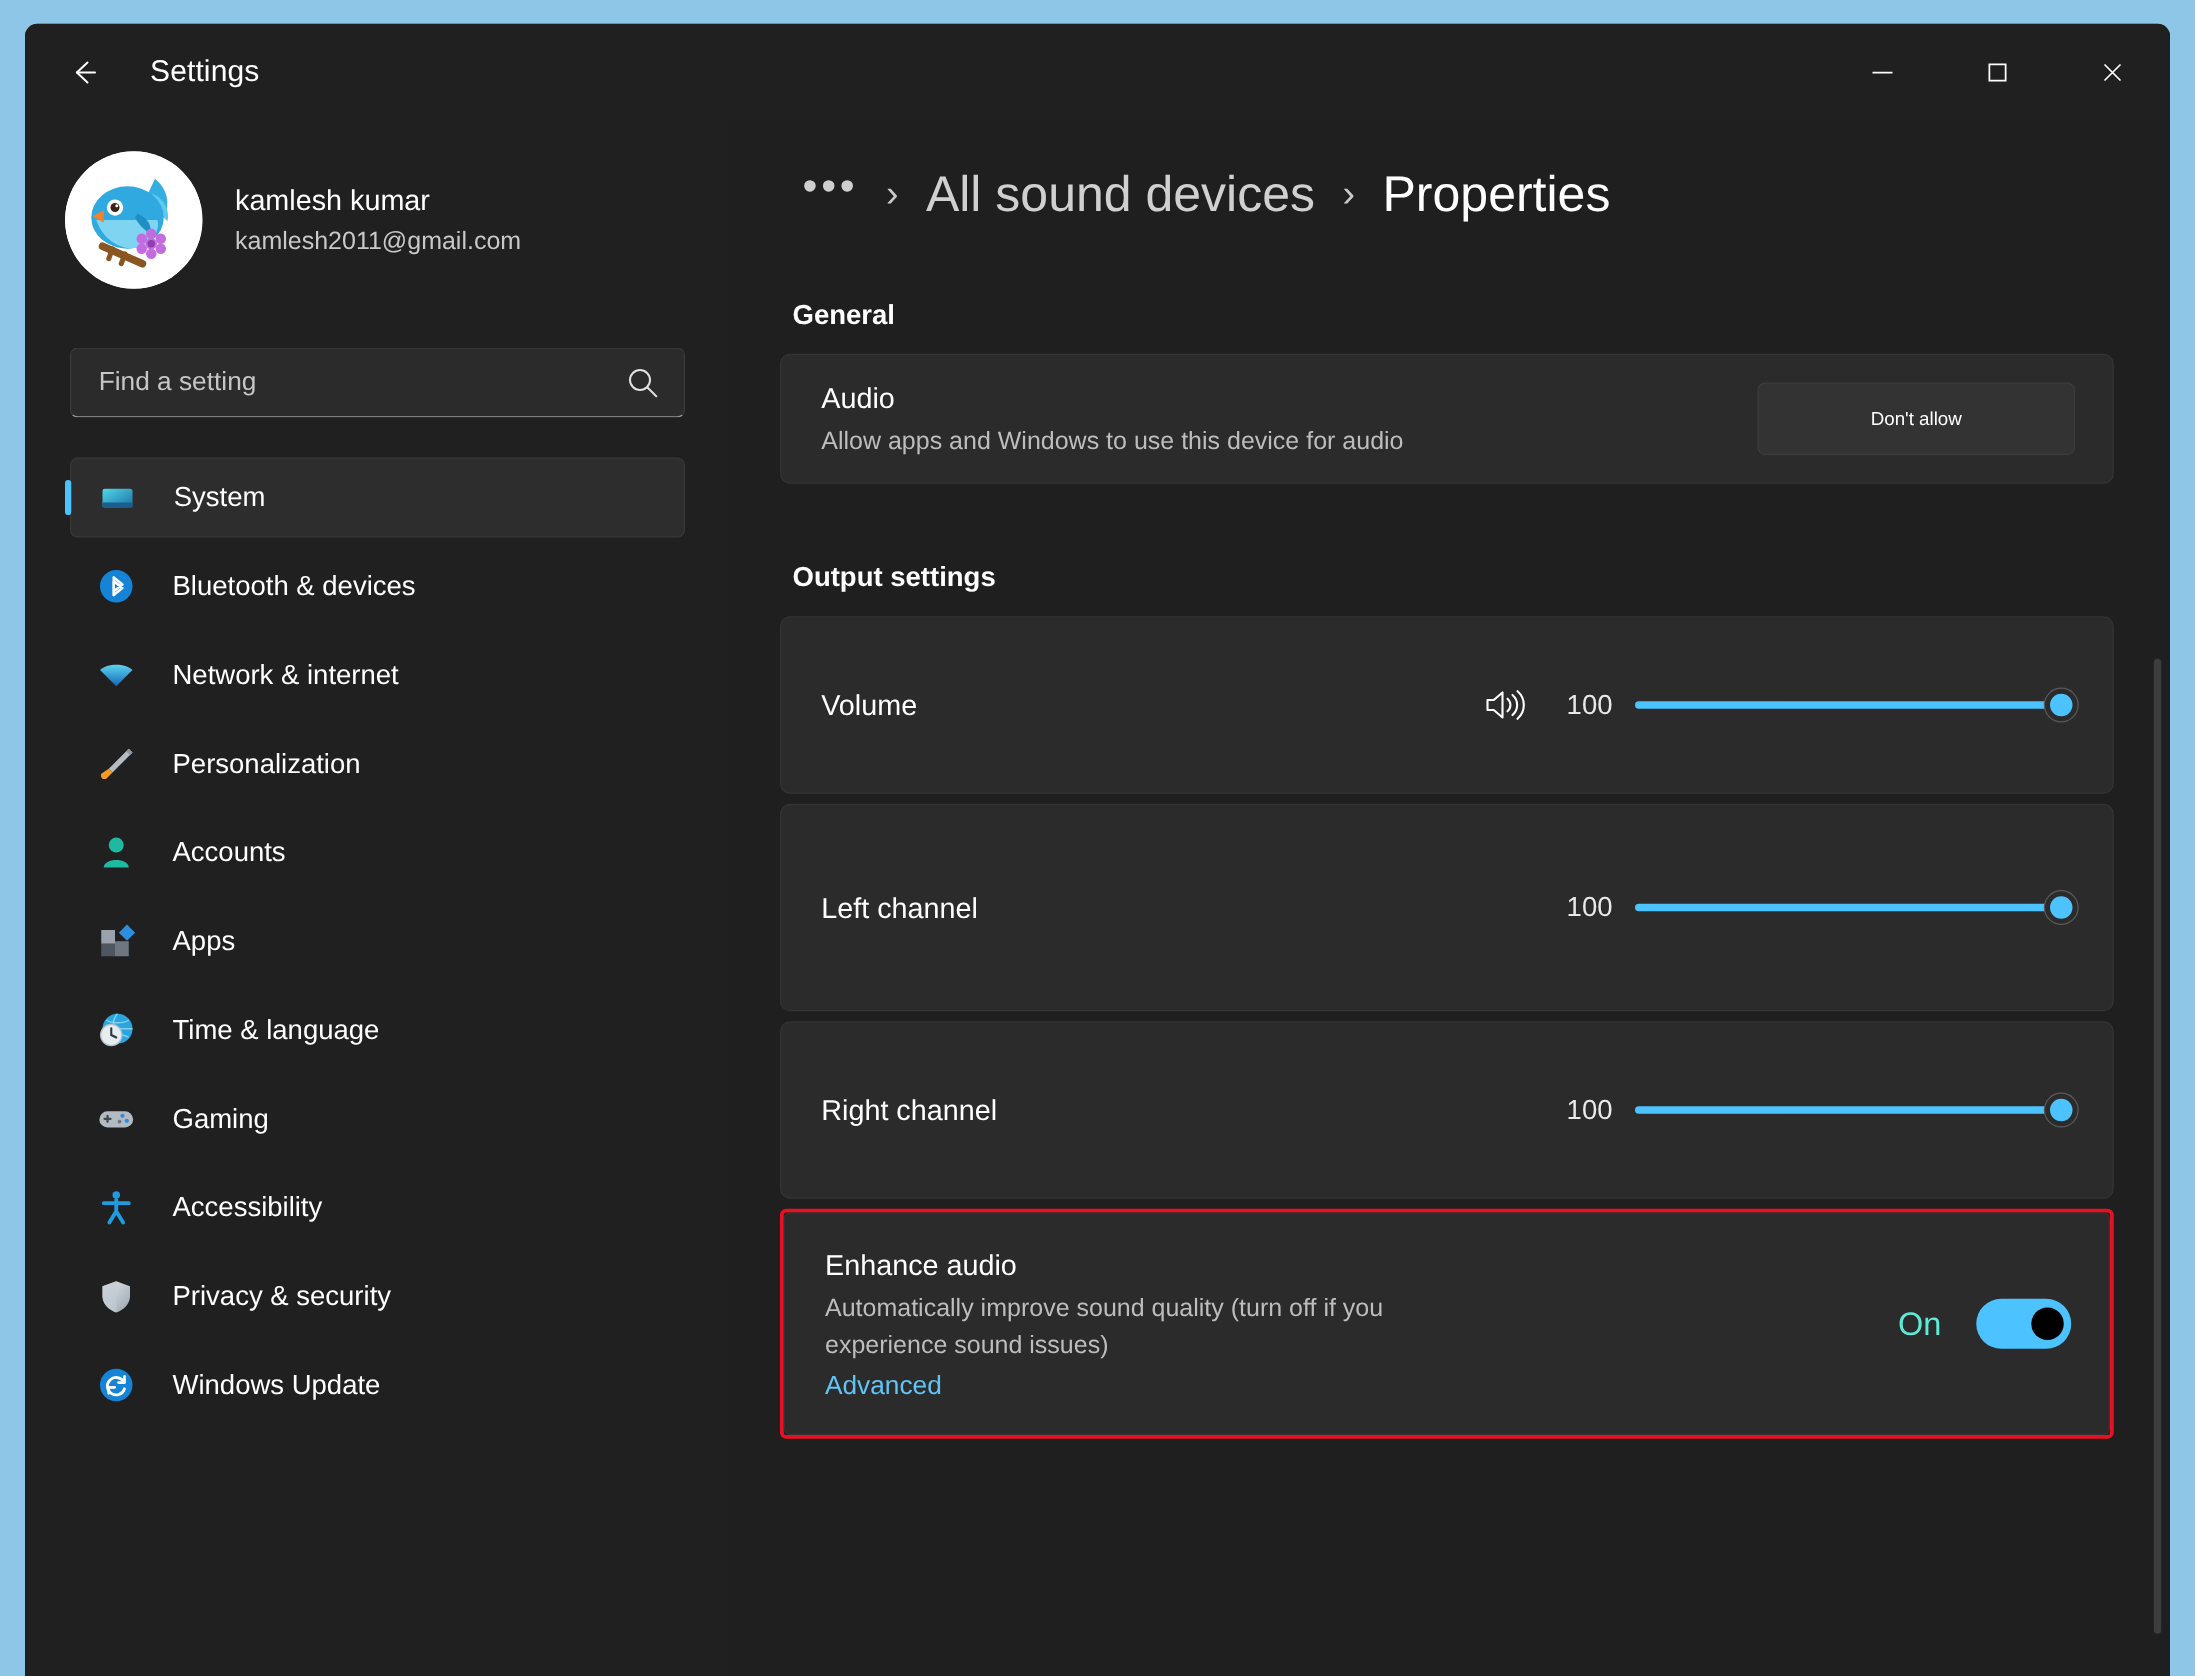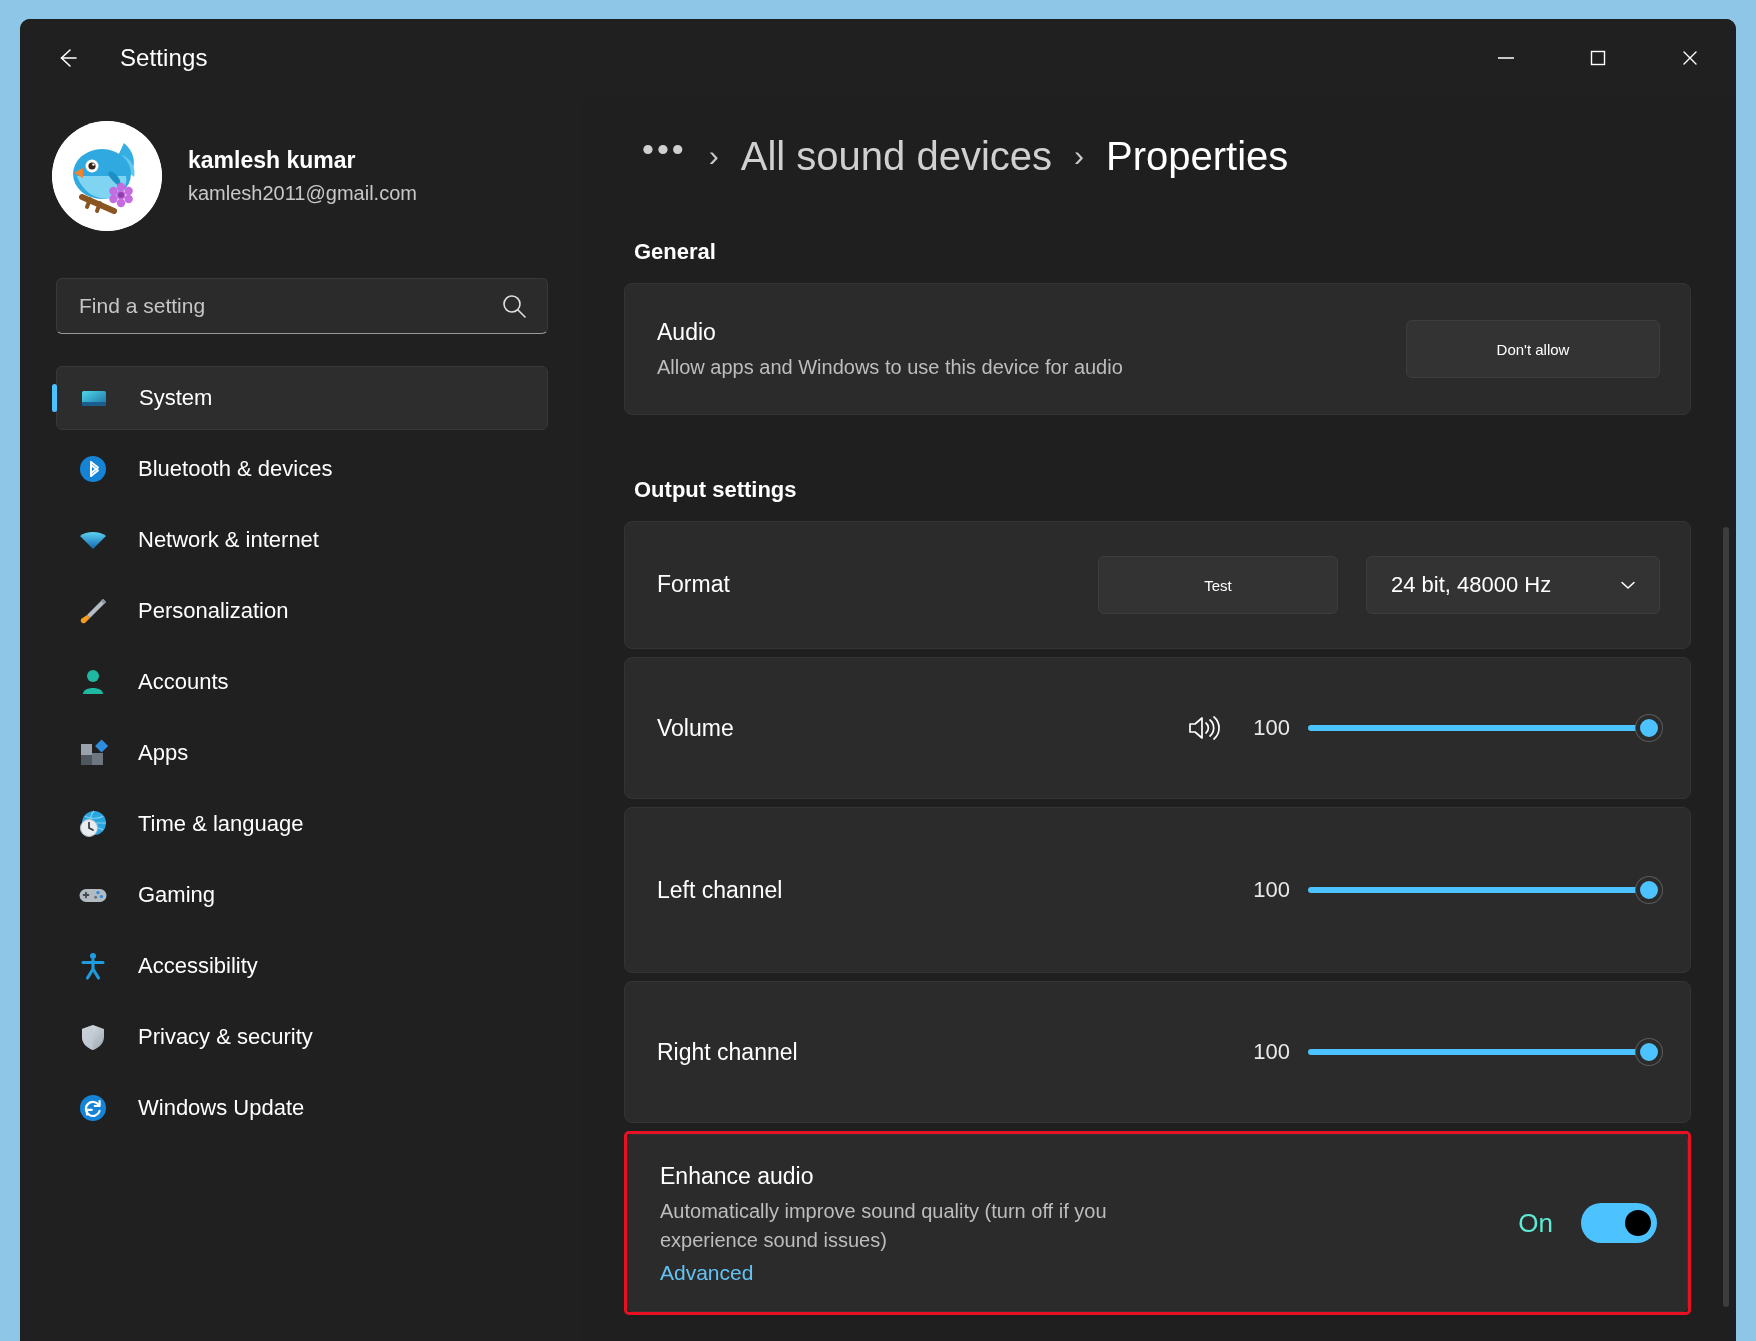--- a/index.html
+++ b/index.html
@@ -76,21 +76,21 @@
     width: 110px; height: 110px;
     border-radius: 50%;
     background: #ffffff;
     flex: 0 0 110px;
     position: relative;
     overflow: hidden;
   }
   .profile-text { margin-left: 26px; }
   .profile-name {
     font-size: 23px;
-    font-weight: bold;
+    font-weight: normal;
     color: #ffffff;
     line-height: 1.35;
   }
   .profile-mail {
     font-size: 20px;
     color: #c8c8c8;
     line-height: 1.4;
     margin-top: 2px;
   }
 
@@ -569,42 +569,30 @@
       <div class="breadcrumb">
         <span class="crumb-dots">•••</span>
         <span class="crumb-sep">›</span>
         <span class="crumb-link">All sound devices</span>
         <span class="crumb-sep">›</span>
         <span class="crumb-current">Properties</span>
       </div>
 
       <div class="section-title">General</div>
 
-      <div class="card" style="height:132px;">
+      <div class="card" style="height:104px;">
         <div class="card-left">
           <div class="card-title">Audio</div>
           <div class="card-sub">Allow apps and Windows to use this device for audio</div>
         </div>
         <button class="btn" style="width:254px;">Don't allow</button>
       </div>
 
       <div class="section-title spaced">Output settings</div>
 
-      <div class="card" style="height:128px;">
-        <div class="card-left">
-          <div class="card-title">Format</div>
-        </div>
-        <button class="btn" style="width:240px; margin-right:28px;">Test</button>
-        <div class="combo" style="width:294px;">
-          <span style="flex:1;">24 bit, 48000 Hz</span>
-          <svg width="22" height="22" viewBox="0 0 22 22">
-            <path d="M5 8.5 L11 14 L17 8.5" fill="none" stroke="#ffffff" stroke-width="1.6" stroke-linecap="round" stroke-linejoin="round"></path>
-          </svg>
-        </div>
-      </div>
 
       <div class="card" style="height:142px; margin-top:8px;">
         <div class="card-left">
           <div class="row-label">Volume</div>
         </div>
         <div class="slider-side">
           <svg width="36" height="30" viewBox="0 0 36 30">
             <path d="M4 11 H9 L16 5 V25 L9 19 H4 Z" fill="none" stroke="#ffffff" stroke-width="1.7" stroke-linejoin="round"></path>
             <path d="M20 10 A6.5 6.5 0 0 1 20 20" fill="none" stroke="#ffffff" stroke-width="1.7" stroke-linecap="round"></path>
             <path d="M24 7 A10.5 10.5 0 0 1 24 23" fill="none" stroke="#ffffff" stroke-width="1.7" stroke-linecap="round"></path>

